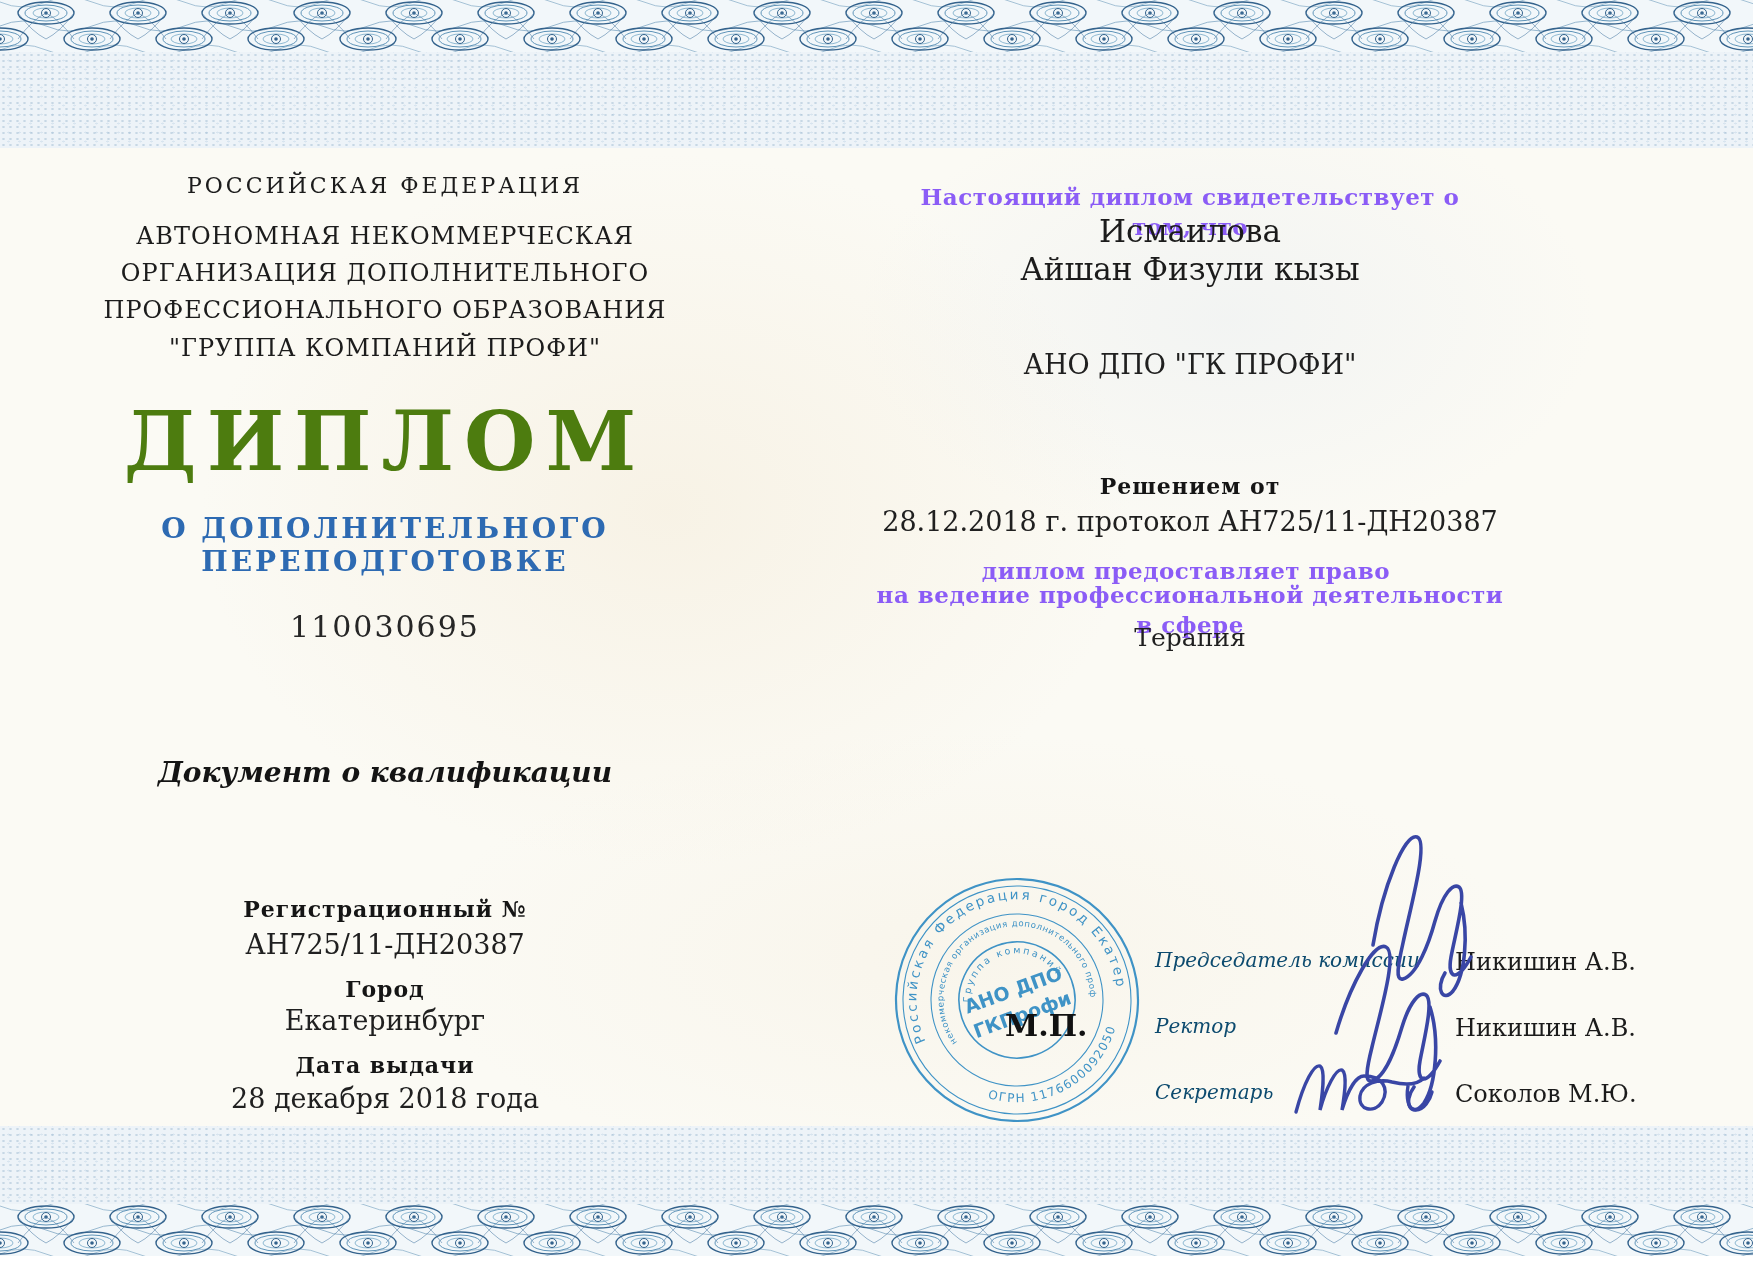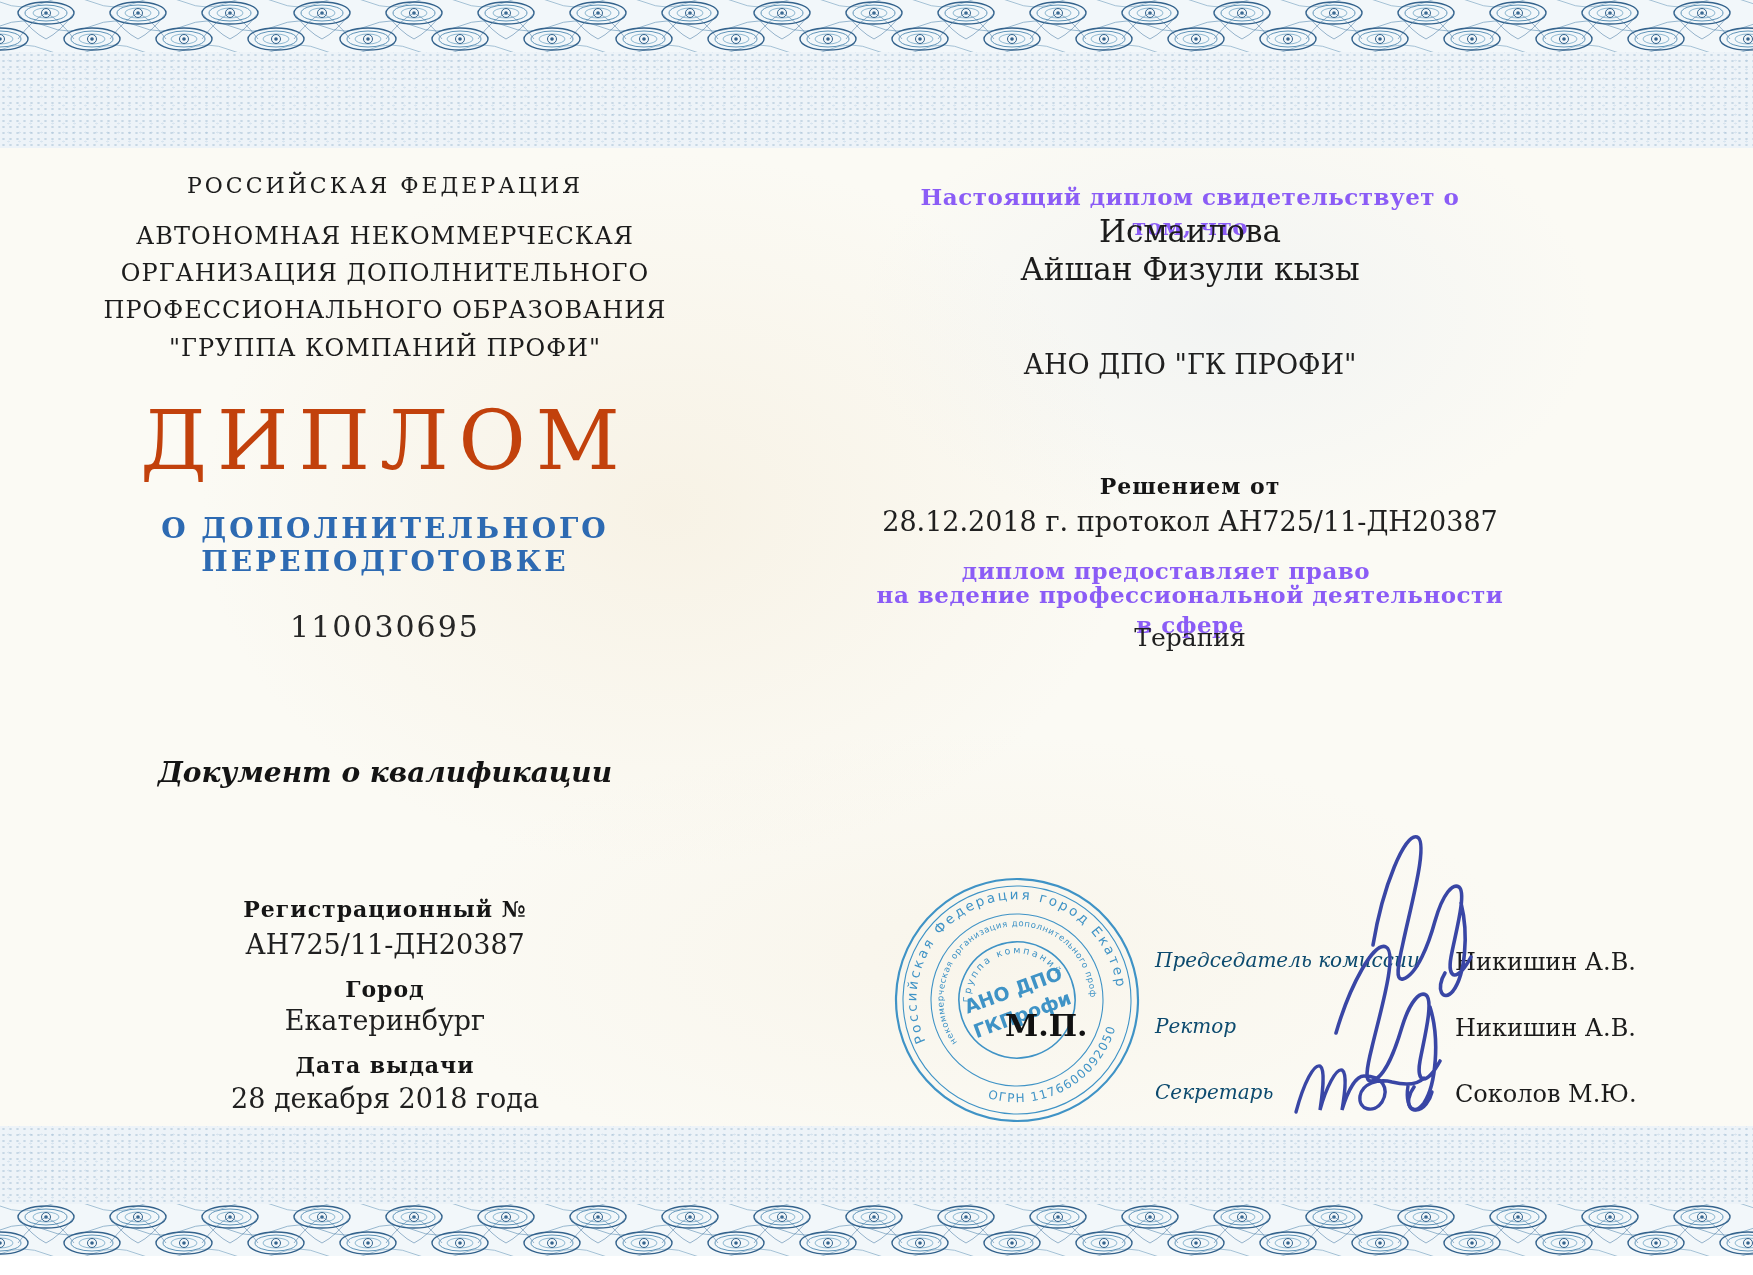--- a/index.html
+++ b/index.html
@@ -27,21 +27,21 @@
       radial-gradient(rgba(140,175,205,0.22) 1px, transparent 1.4px);
     background-size:7px 6px, 11px 9px;
     background-position:0 0, 3px 4px;
   }
   .guilloche{position:absolute;left:0;width:100%;height:52px;}
   .c{position:absolute;text-align:center;line-height:1.25;}
   .l{position:absolute;text-align:left;line-height:1.2;}
 
   .country{font-size:22px;letter-spacing:3px;color:#1c1c1c;}
   .org{font-size:24px;letter-spacing:1px;line-height:1.55;color:#1c1c1c;}
-  .diploma-title{font-size:82px;font-weight:400;letter-spacing:10px;color:#c2410c;}
+  .diploma-title{font-size:82px;font-weight:700;letter-spacing:10px;color:#4d7c0f;}
   .diploma-sub{font-size:28px;font-weight:bold;letter-spacing:3px;color:#2d6ab2;line-height:1.18;}
   .blank-number{font-size:30px;letter-spacing:2px;color:#262626;}
   .doc-qual{font-size:28px;font-style:italic;font-weight:bold;color:#141414;}
   .small-label{font-size:22px;font-weight:bold;letter-spacing:1px;color:#151515;}
   .value{font-size:27px;color:#202020;}
   .stmt{font-size:23px;font-weight:bold;letter-spacing:0.5px;color:#8b5cf6;line-height:1.3;}
   .person{font-size:31px;color:#1b1b1b;}
   .sig-role{font-size:20px;font-style:italic;font-weight:normal;color:#0c4a6e;}
   .sig-name{font-size:24px;color:#1b1b1b;}
   .mp{font-size:30px;font-weight:bold;color:#111;}
@@ -120,21 +120,21 @@
 
   <div class="c stmt" style="left:910px;top:182px;width:560px;">Настоящий диплом свидетельствует о том, что</div>
   <div class="c person" style="left:910px;top:212px;width:560px;">Исмаилова</div>
   <div class="c person" style="left:910px;top:250px;width:560px;">Айшан Физули кызы</div>
 
   <div class="c value" style="left:910px;top:348px;width:560px;font-size:27px;">АНО ДПО "ГК ПРОФИ"</div>
 
   <div class="c small-label" style="left:910px;top:473px;width:560px;">Решением от</div>
   <div class="c value" style="left:880px;top:505px;width:620px;">28.12.2018 г. протокол АН725/11-ДН20387</div>
 
-  <div class="c stmt" style="left:886px;top:556px;width:560px;">диплом предоставляет право</div>
+  <div class="c stmt" style="left:906px;top:556px;width:560px;">диплом предоставляет право</div>
   <div class="c stmt" style="left:870px;top:580px;width:640px;">на ведение профессиональной деятельности в сфере</div>
 
   <div class="c" style="left:910px;top:622px;width:560px;font-size:25px;">Терапия</div>
 
   <div class="stamp-wrap">
     <svg width="324" height="324" viewBox="-162 -162 324 324">
       <g fill="none" stroke="#3f93c6">
         <circle r="121" stroke-width="2.2"></circle>
         <circle r="114" stroke-width="1.1"></circle>
         <circle r="86" stroke-width="1.1"></circle>

